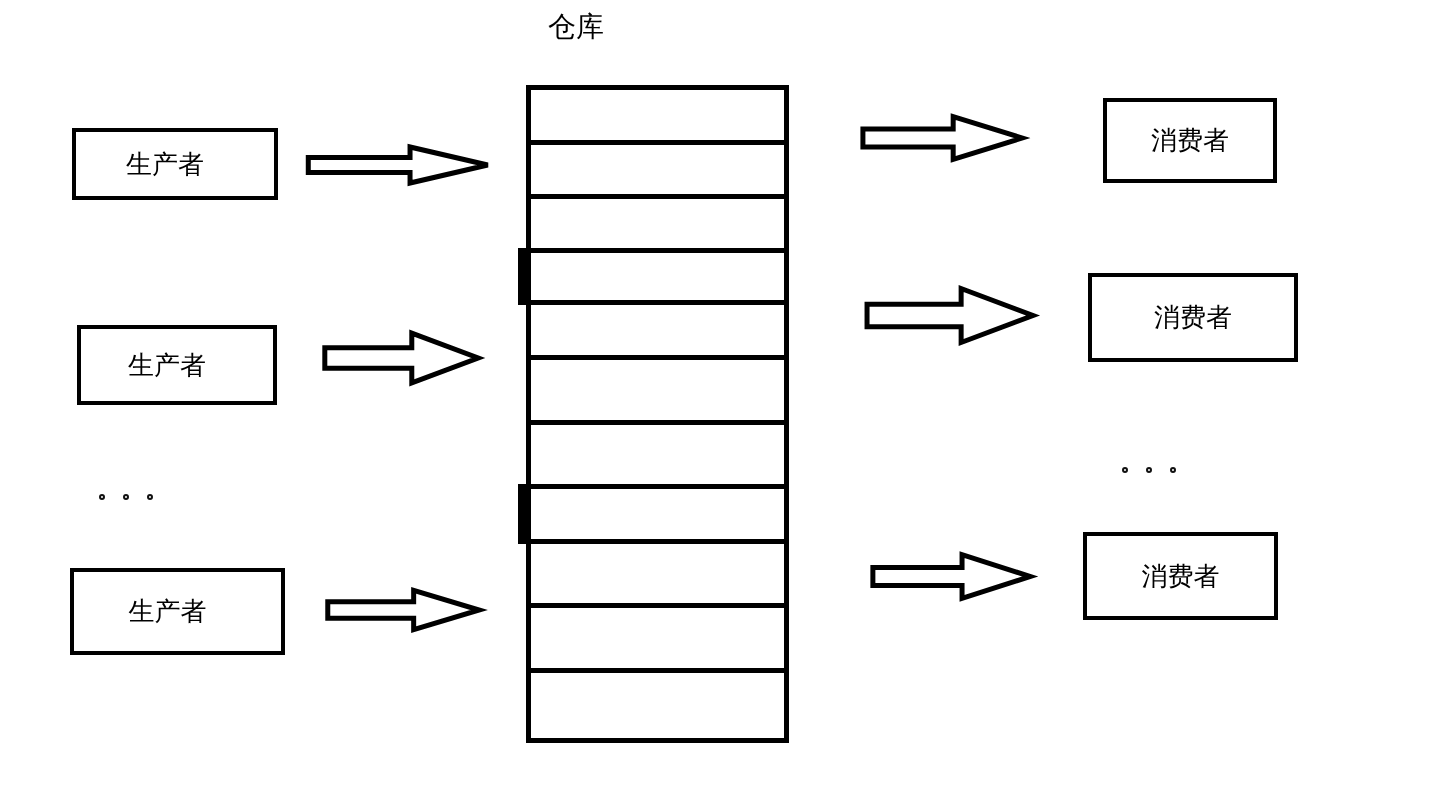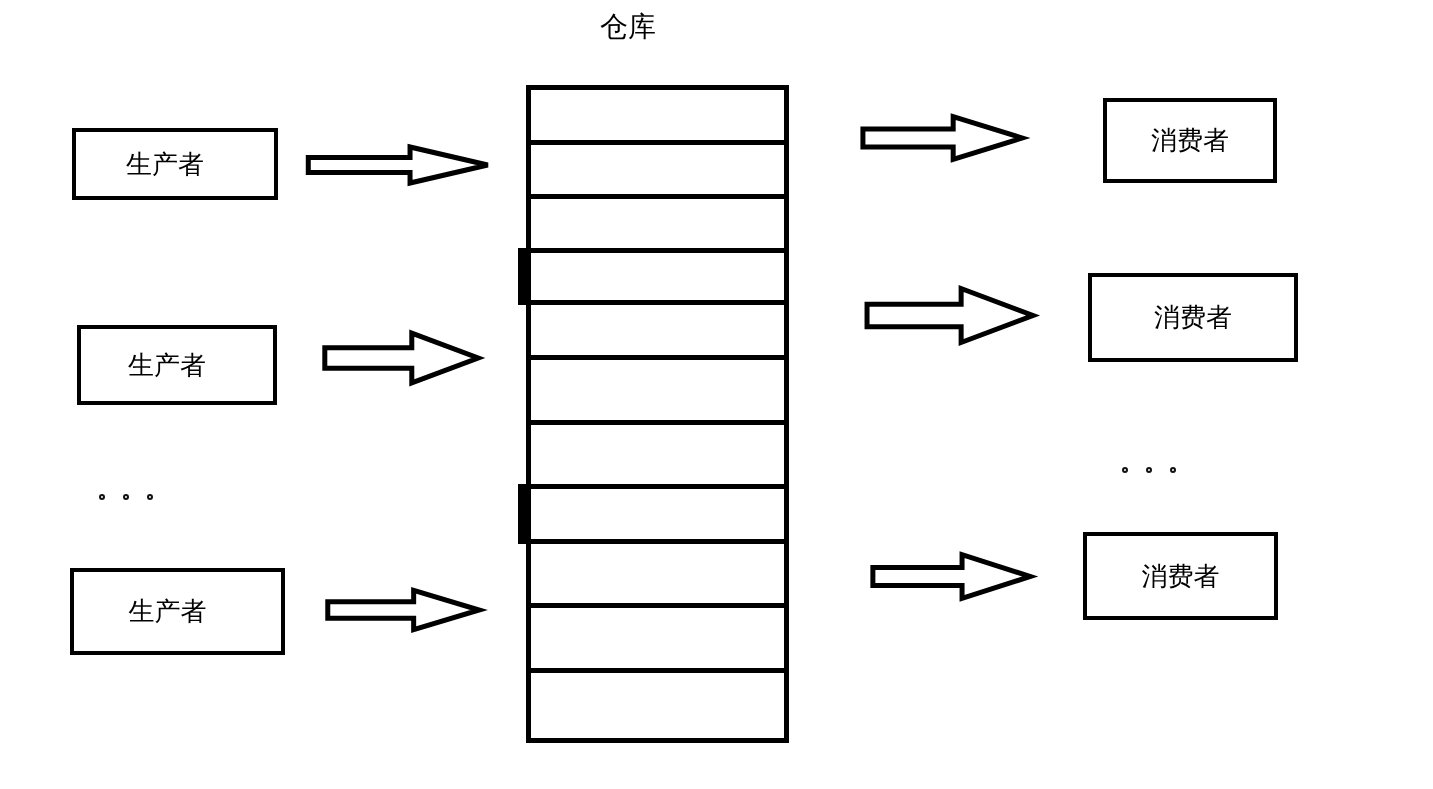--- a/index.html
+++ b/index.html
@@ -14,21 +14,21 @@
     position: relative;
     width: 1433px;
     height: 789px;
     background: #ffffff;
     overflow: hidden;
     color: #000000;
   }
 
   .title {
     position: absolute;
-    left: 600px;
+    left: 548px;
     top: 10px;
     font-size: 28px;
     line-height: 1.2;
     color: #000000;
     white-space: nowrap;
   }
 
   .box {
     position: absolute;
     border: 4px solid #000000;

